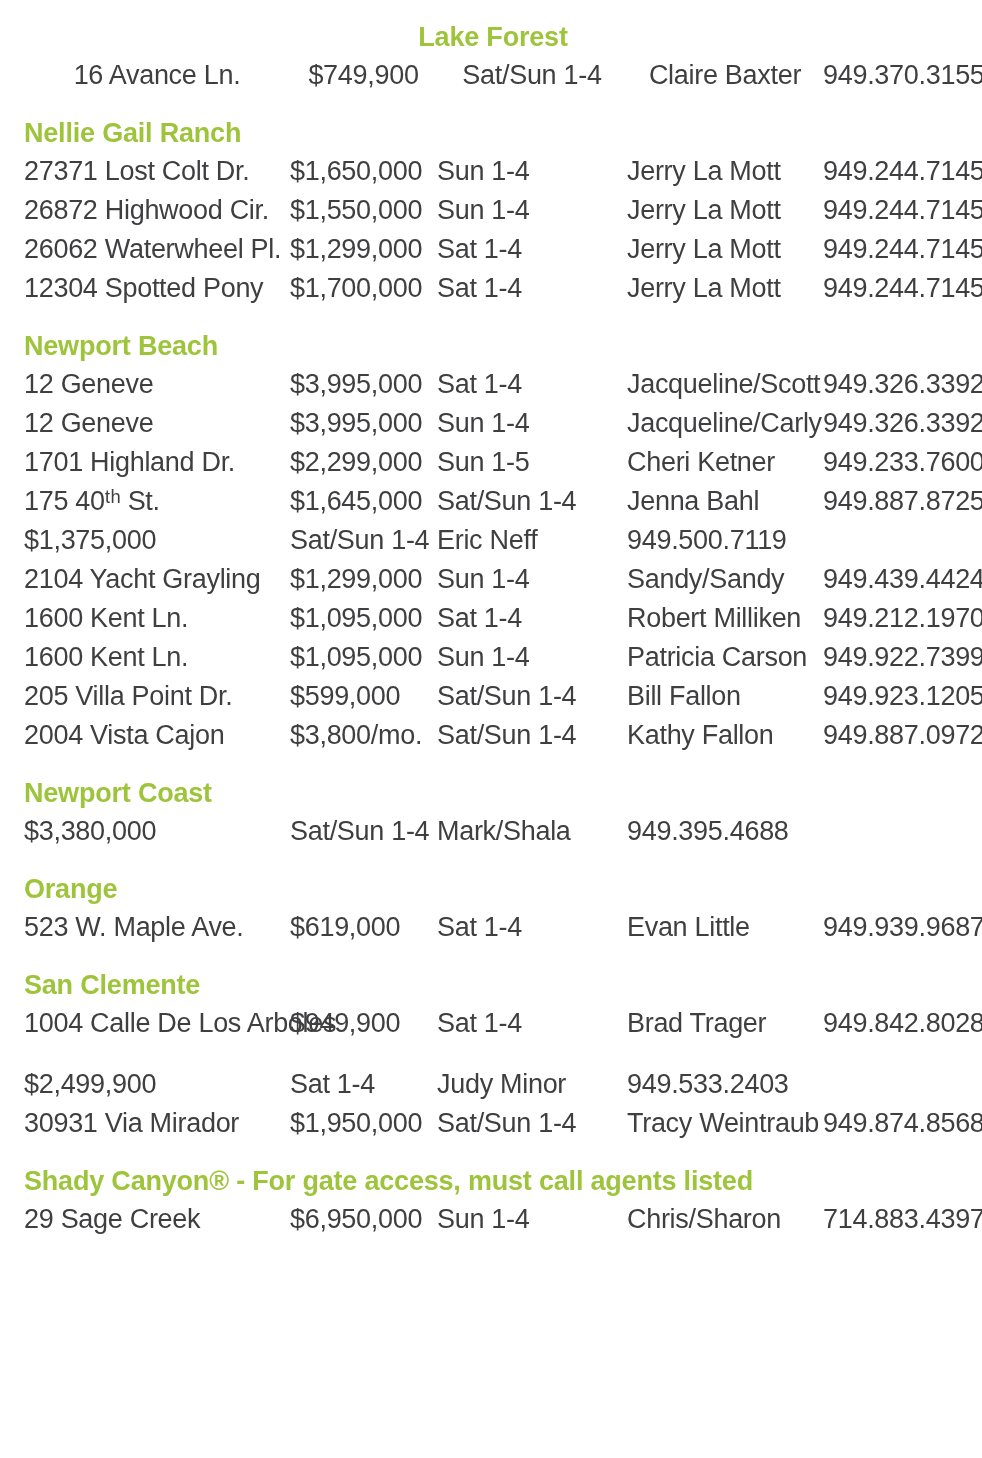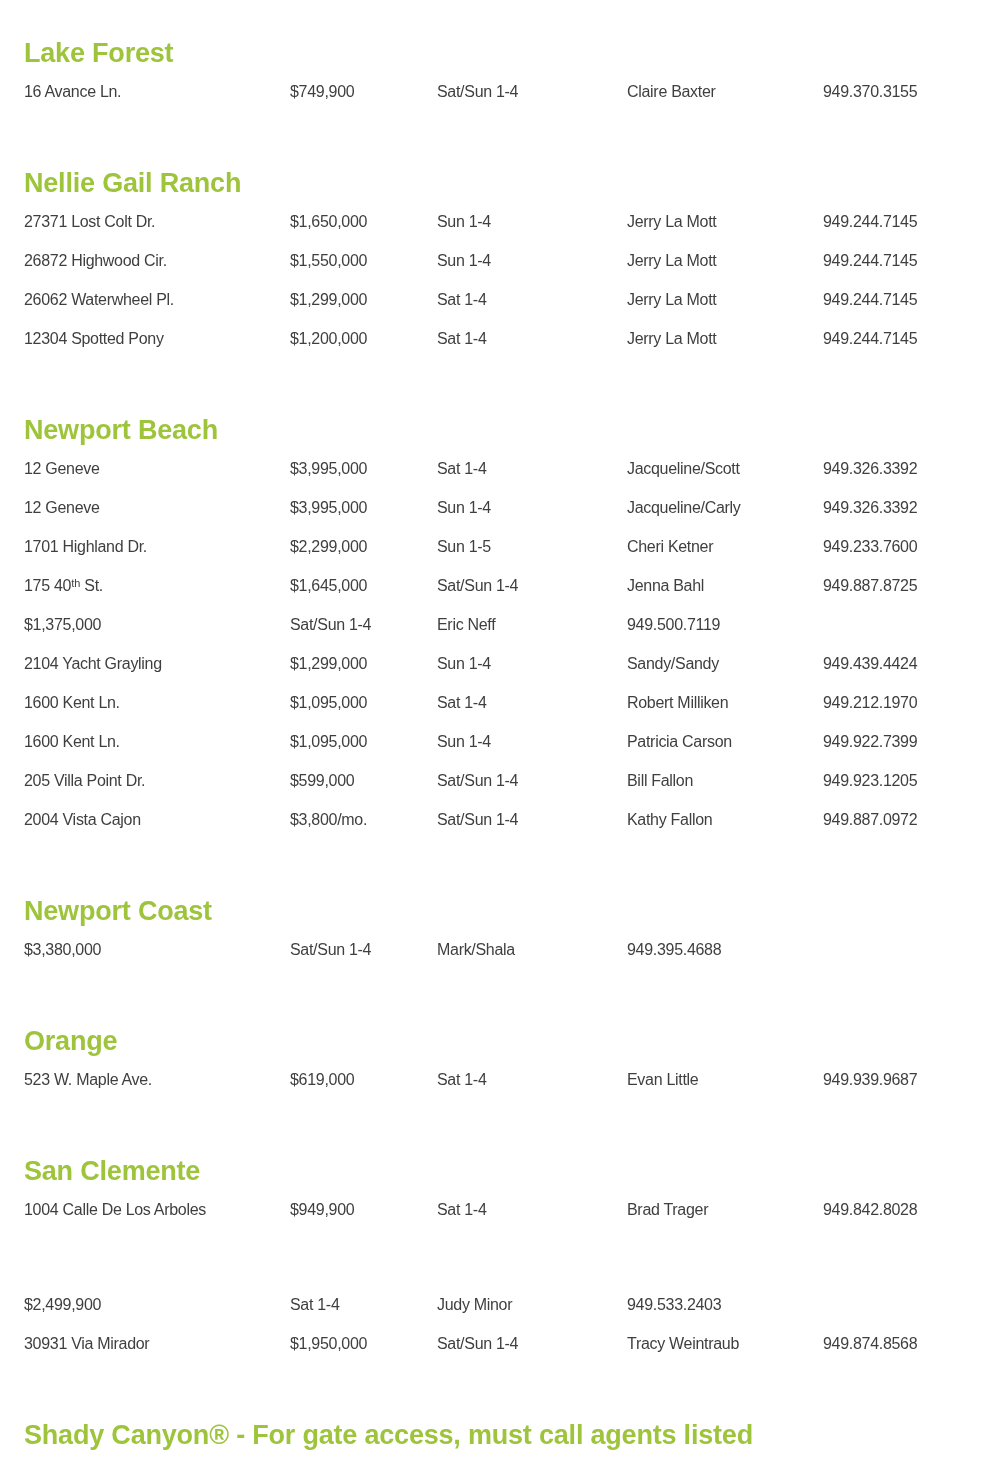--- a/index.html
+++ b/index.html
@@ -7,38 +7,38 @@
     width: 982px;
     height: 1458px;
     box-sizing: border-box;
     background: #ffffff;
     padding: 21px 20px 0 24px;
     overflow: hidden;
     font-family: "Liberation Sans", "DejaVu Sans", sans-serif;
     color: #3f3f41;
   }
   main { display: block; }
-  .city-section { margin-top: 56px; }
-  .city-section:first-child { margin-top: 16px; }
+  .city-section { margin-top: 22px; }
+  .city-section:first-child { margin-top: 0; text-align: center; }
   .city-heading {
     margin: 0 0 3px 0;
     font-size: 27px;
     line-height: 32px;
     font-weight: 700;
     letter-spacing: -0.2px;
     color: #9dc43b;
     white-space: nowrap;
   }
   .listings { display: block; }
   .listing-row {
     display: grid;
     grid-template-columns: 266px 147px 190px 196px 1fr;
     height: 39px;
     align-items: center;
-    font-size: 16px;
+    font-size: 27px;
     letter-spacing: -0.3px;
     white-space: nowrap;
   }
   .cell { overflow: visible; }
 </style>
 </head>
 <body>
 
 <main>
   <section class="city-section">
@@ -76,21 +76,21 @@
   <div class="listing-row">
     <span class="cell address">26062 Waterwheel Pl.</span>
     <span class="cell price">$1,299,000</span>
     <span class="cell time">Sat 1-4</span>
     <span class="cell agent">Jerry La Mott</span>
     <span class="cell phone">949.244.7145</span>
   </div>
 
   <div class="listing-row">
     <span class="cell address">12304 Spotted Pony</span>
-    <span class="cell price">$1,200,000</span>
+    <span class="cell price">$1,700,000</span>
     <span class="cell time">Sat 1-4</span>
     <span class="cell agent">Jerry La Mott</span>
     <span class="cell phone">949.244.7145</span>
   </div>
 </div>
   </section>
 
   <section class="city-section">
     <h2 class="city-heading">Newport Beach</h2>
     <div class="listings">

